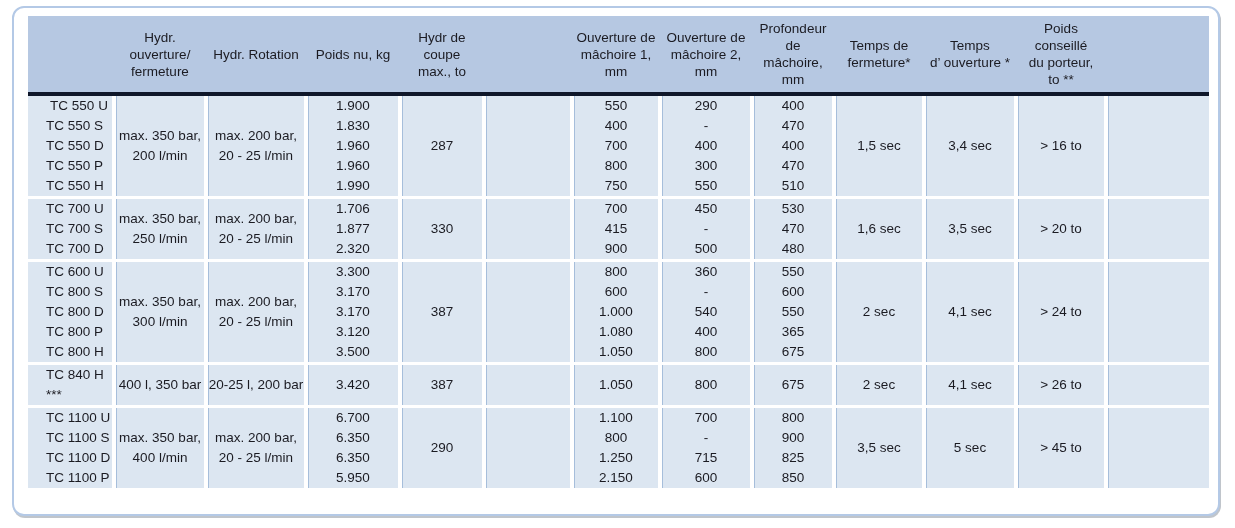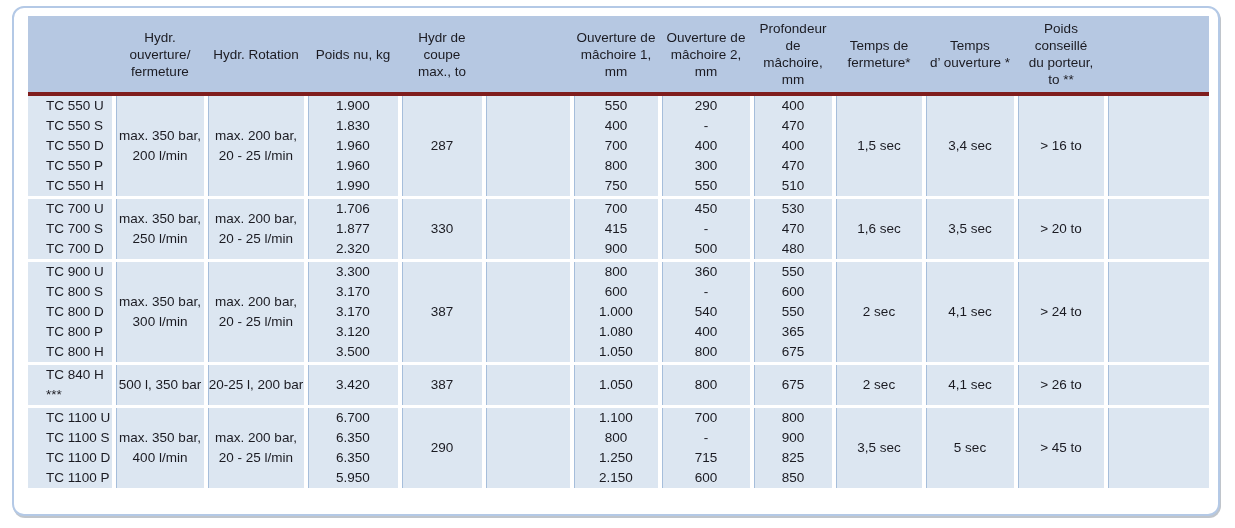--- a/index.html
+++ b/index.html
@@ -23,21 +23,21 @@
     padding:0 2px;
   }
   tbody td{
     background:#dce6f1;height:20px;padding:0;margin:0;
     text-align:center;vertical-align:middle;
     font-size:13.5px;line-height:20px;white-space:pre-line;
   }
   tbody td.col-model{text-align:left;padding-left:18px;}
   tbody td.sep{border-left:4px solid #ffffff;box-shadow:inset 1px 0 0 #a6bedb;}
   tbody tr.group-start td{border-top:3px solid #ffffff;}
-  tbody tr.first-row td{border-top:4px solid #7f1d1d;}
+  tbody tr.first-row td{border-top:4px solid #0f172a;text-align:center;}
   .notes{margin:11px 0 0 17px;font-size:14px;line-height:23px;white-space:pre-wrap;}
 </style>
 </head>
 <body>
 
 <div class="frame">
   <table class="spec">
     <colgroup>
       <col class="c-model">
         <col class="c-hydr">
@@ -150,21 +150,21 @@
           <td rowspan="1" class="col-profondeur sep">470</td>
         </tr>
         <tr>
           <td rowspan="1" class="col-model">TC 700 D</td>
           <td rowspan="1" class="col-poids_nu sep">2.320</td>
           <td rowspan="1" class="col-machoire_1 sep">900</td>
           <td rowspan="1" class="col-machoire_2 sep">500</td>
           <td rowspan="1" class="col-profondeur sep">480</td>
         </tr>
         <tr class="group-start">
-          <td rowspan="1" class="col-model">TC 900 U</td>
+          <td rowspan="1" class="col-model">TC 600 U</td>
           <td rowspan="5" class="col-hydr_ouverture sep">max. 350 bar,
 300 l/min</td>
           <td rowspan="5" class="col-hydr_rotation sep">max. 200 bar,
 20 - 25 l/min</td>
           <td rowspan="1" class="col-poids_nu sep">3.300</td>
           <td rowspan="5" class="col-force_de_coupe sep">387</td>
           <td rowspan="5" class="col-spacer_a sep"></td>
           <td rowspan="1" class="col-machoire_1 sep">800</td>
           <td rowspan="1" class="col-machoire_2 sep">360</td>
           <td rowspan="1" class="col-profondeur sep">550</td>
@@ -196,21 +196,21 @@
         </tr>
         <tr>
           <td rowspan="1" class="col-model">TC 800 H</td>
           <td rowspan="1" class="col-poids_nu sep">3.500</td>
           <td rowspan="1" class="col-machoire_1 sep">1.050</td>
           <td rowspan="1" class="col-machoire_2 sep">800</td>
           <td rowspan="1" class="col-profondeur sep">675</td>
         </tr>
         <tr class="group-start">
           <td rowspan="1" class="col-model">TC 840 H ***</td>
-          <td rowspan="1" class="col-hydr_ouverture sep">500 l, 350 bar</td>
+          <td rowspan="1" class="col-hydr_ouverture sep">400 l, 350 bar</td>
           <td rowspan="1" class="col-hydr_rotation sep">20-25 l, 200 bar</td>
           <td rowspan="1" class="col-poids_nu sep">3.420</td>
           <td rowspan="1" class="col-force_de_coupe sep">387</td>
           <td rowspan="1" class="col-spacer_a sep"></td>
           <td rowspan="1" class="col-machoire_1 sep">1.050</td>
           <td rowspan="1" class="col-machoire_2 sep">800</td>
           <td rowspan="1" class="col-profondeur sep">675</td>
           <td rowspan="1" class="col-temps_fermeture sep">2 sec</td>
           <td rowspan="1" class="col-temps_ouverture sep">4,1 sec</td>
           <td rowspan="1" class="col-poids_porteur sep">&gt; 26 to</td>

